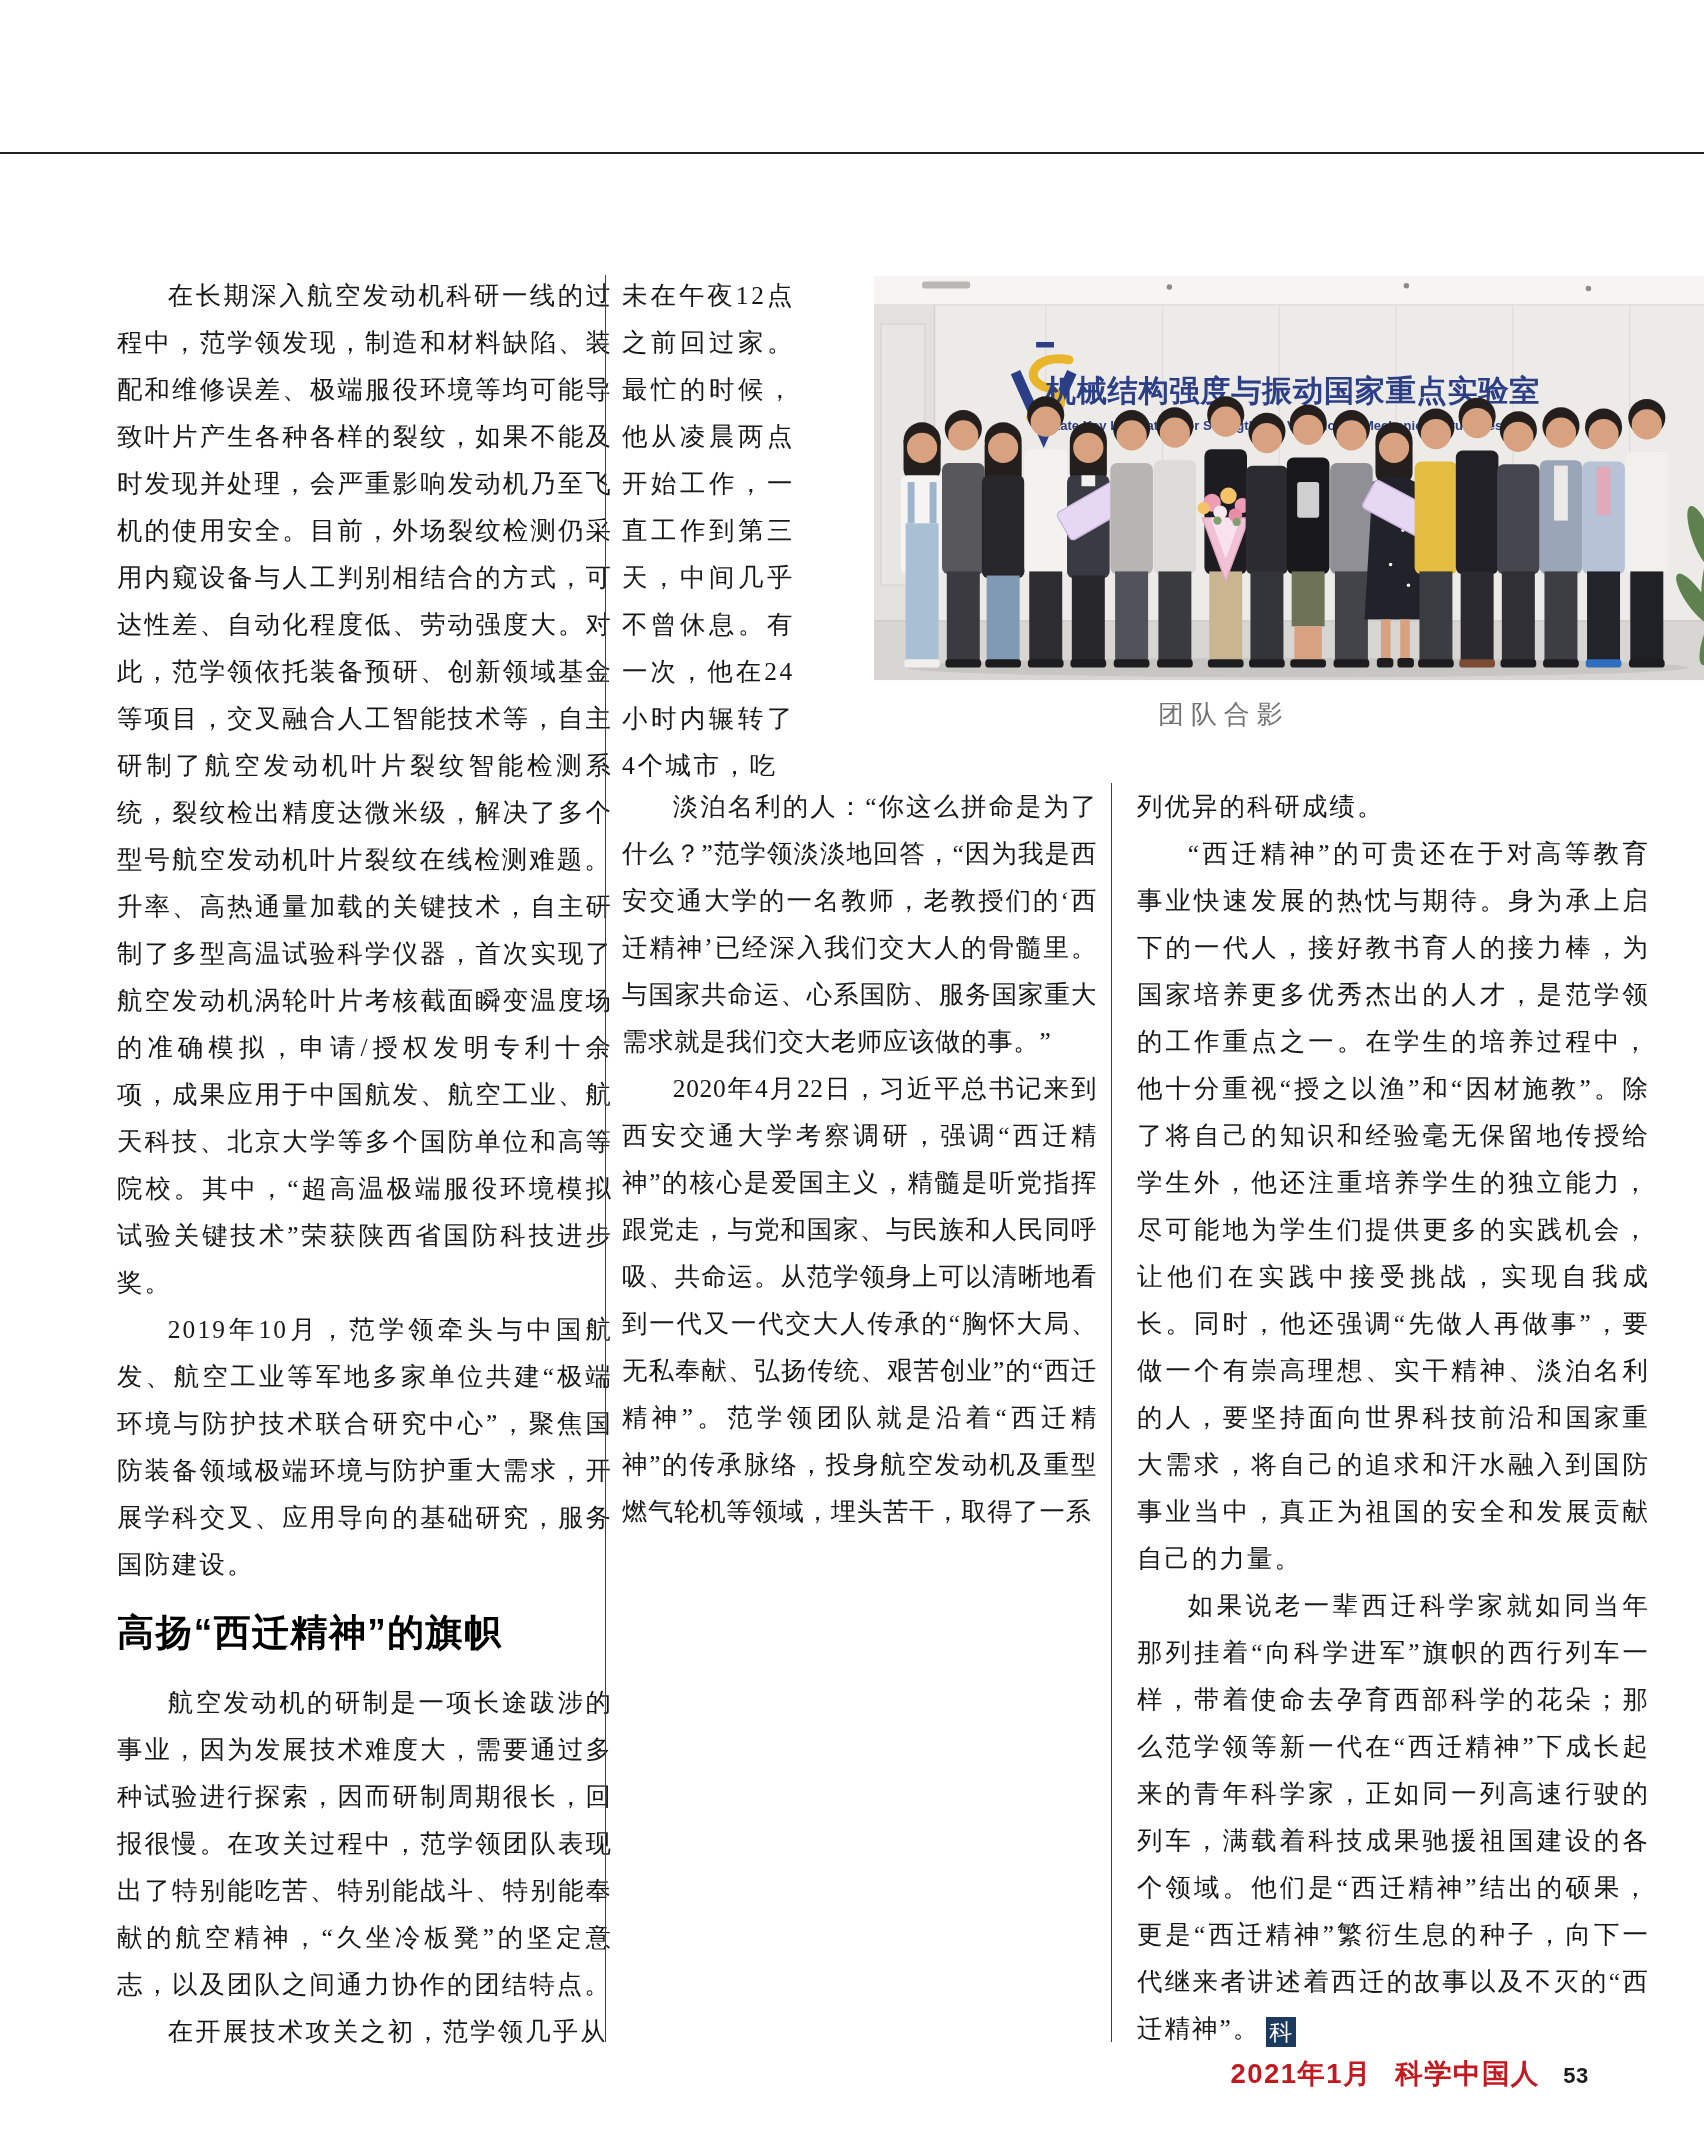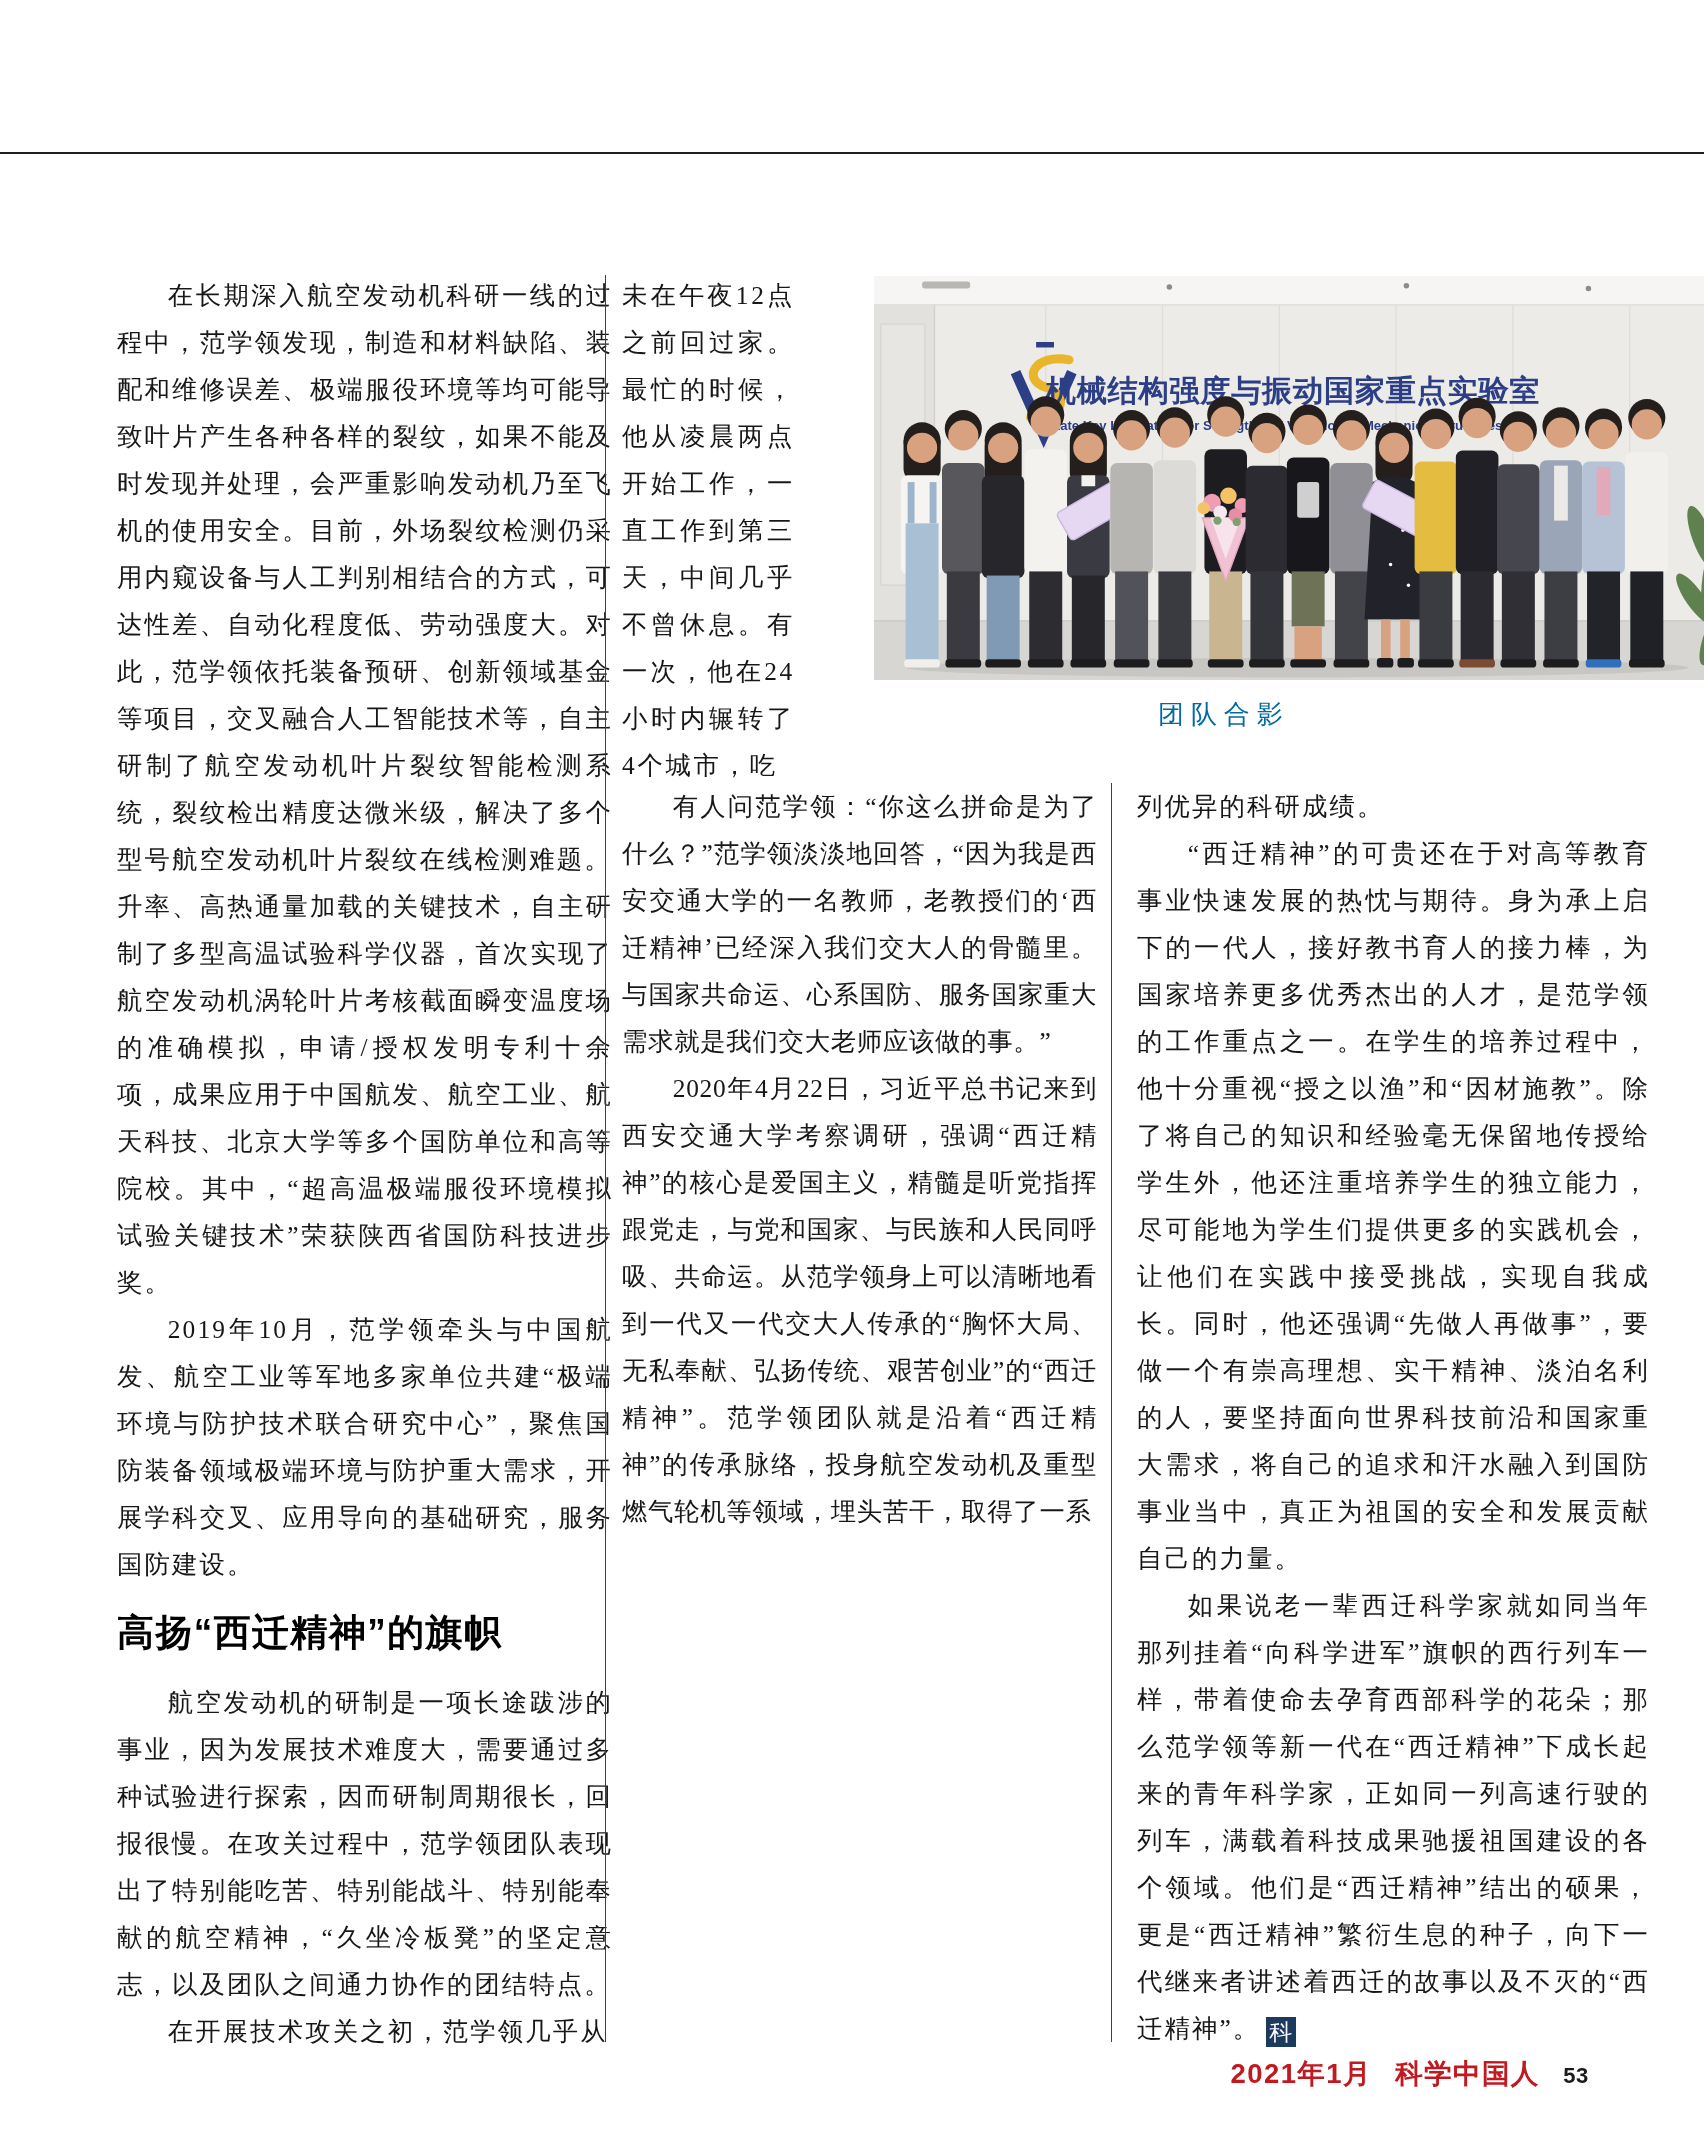--- a/index.html
+++ b/index.html
@@ -13,21 +13,21 @@
   .col2-narrow{left:622px;top:272px;width:173px;letter-spacing:2.7px;}
   .col2-wide{left:622px;top:783px;width:475px;letter-spacing:0.7px;}
   .col3{left:1137px;top:783px;width:513px;letter-spacing:2.1px;}
   .vrule{position:absolute;width:1.4px;background:#3e3e3e;}
   .vrule1{left:605px;top:275px;height:1767px;}
   .vrule2{left:1111px;top:783px;height:1259px;}
   h2.section-heading{font-family:"Liberation Sans",sans-serif;font-size:37px;font-weight:bold;
     letter-spacing:1.4px;line-height:51px;margin:19px 0 20.6px 0;color:#000;text-align:left;text-indent:0;}
   .photo{position:absolute;left:826px;top:276px;width:847px;height:404px;margin:0;padding-left:48px;}
   .photo svg{display:block;}
-  .caption{position:absolute;left:1158px;top:697px;font-size:26px;letter-spacing:6.9px;color:#0369a1;
+  .caption{position:absolute;left:1158px;top:697px;font-size:26px;letter-spacing:6.9px;color:#737373;
     font-family:"DejaVu Serif",serif;}
   .footer{position:absolute;top:2056px;left:1168px;width:421px;display:flex;justify-content:flex-end;
     align-items:baseline;gap:23.4px;font-family:"Liberation Sans",sans-serif;font-weight:bold;}
   .f-red{color:#c11920;font-size:27.5px;letter-spacing:1.4px;white-space:nowrap;}
   .f-num{color:#1b1b1b;font-size:22px;letter-spacing:0.7px;}
   .end-marker{display:inline-block;width:30px;height:30px;background:#1c3a5e;color:#ffffff;
     font-family:"Liberation Sans",sans-serif;font-size:23px;line-height:30px;text-align:center;
     vertical-align:-2.7px;margin-left:5.5px;letter-spacing:0;text-indent:0;}
 </style>
 </head>
@@ -274,21 +274,21 @@
         <ellipse cx="1205" cy="380" rx="14" ry="48" transform="rotate(-20 1205 380)"></ellipse>
         <ellipse cx="1222" cy="440" rx="16" ry="60" transform="rotate(8 1222 440)"></ellipse>
         <ellipse cx="1195" cy="470" rx="13" ry="44" transform="rotate(-35 1195 470)"></ellipse>
         <ellipse cx="1225" cy="520" rx="15" ry="50" transform="rotate(22 1225 520)"></ellipse>
       </g>
     </svg>
   </figure>
   <div class="caption">团队合影</div>
 
   <div class="col col2-wide">
-      <p class="para indent">有人问范学领：“你这么拼命是为了什么？”范学领淡淡地回答，“因为我是西安交通大学的一名教师，老教授们的‘西迁精神’已经深入我们交大人的骨髓里。与国家共命运、心系国防、服务国家重大需求就是我们交大老师应该做的事。”</p>
+      <p class="para indent">淡泊名利的人：“你这么拼命是为了什么？”范学领淡淡地回答，“因为我是西安交通大学的一名教师，老教授们的‘西迁精神’已经深入我们交大人的骨髓里。与国家共命运、心系国防、服务国家重大需求就是我们交大老师应该做的事。”</p>
       <p class="para indent">2020年4月22日，习近平总书记来到西安交通大学考察调研，强调“西迁精神”的核心是爱国主义，精髓是听党指挥跟党走，与党和国家、与民族和人民同呼吸、共命运。从范学领身上可以清晰地看到一代又一代交大人传承的“胸怀大局、无私奉献、弘扬传统、艰苦创业”的“西迁精神”。范学领团队就是沿着“西迁精神”的传承脉络，投身航空发动机及重型燃气轮机等领域，埋头苦干，取得了一系</p>
     </div>
   <div class="vrule vrule2"></div>
 
   <div class="col col3">
       <p class="para">列优异的科研成绩。</p>
       <p class="para indent">“西迁精神”的可贵还在于对高等教育事业快速发展的热忱与期待。身为承上启下的一代人，接好教书育人的接力棒，为国家培养更多优秀杰出的人才，是范学领的工作重点之一。在学生的培养过程中，他十分重视“授之以渔”和“因材施教”。除了将自己的知识和经验毫无保留地传授给学生外，他还注重培养学生的独立能力，尽可能地为学生们提供更多的实践机会，让他们在实践中接受挑战，实现自我成长。同时，他还强调“先做人再做事”，要做一个有崇高理想、实干精神、淡泊名利的人，要坚持面向世界科技前沿和国家重大需求，将自己的追求和汗水融入到国防事业当中，真正为祖国的安全和发展贡献自己的力量。</p>
       <p class="para indent">如果说老一辈西迁科学家就如同当年那列挂着“向科学进军”旗帜的西行列车一样，带着使命去孕育西部科学的花朵；那么范学领等新一代在“西迁精神”下成长起来的青年科学家，正如同一列高速行驶的列车，满载着科技成果驰援祖国建设的各个领域。他们是“西迁精神”结出的硕果，更是“西迁精神”繁衍生息的种子，向下一代继来者讲述着西迁的故事以及不灭的“西迁精神”。<span class="end-marker">科</span></p>
     </div>
 

